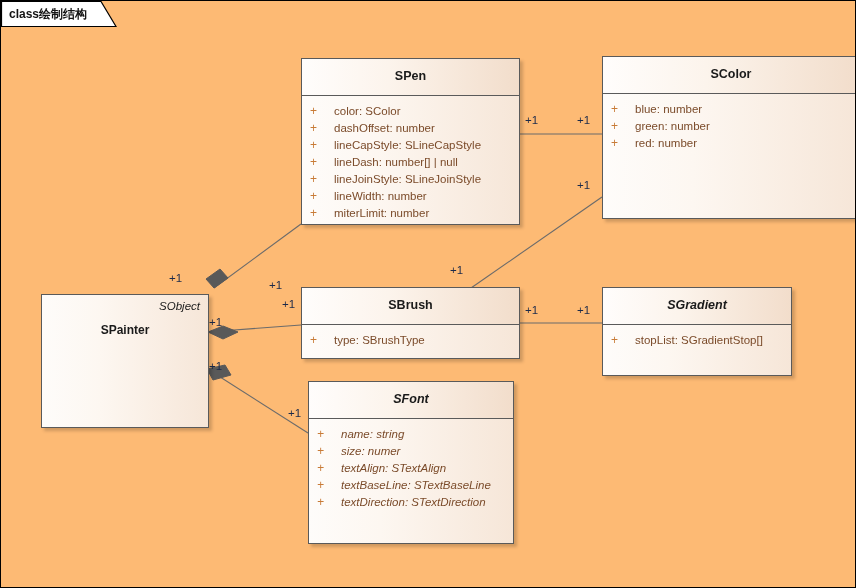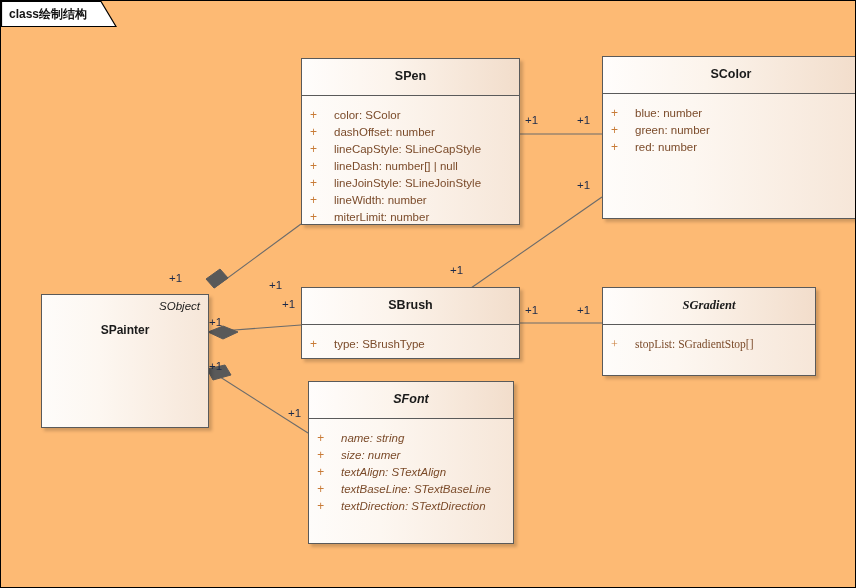--- a/index.html
+++ b/index.html
@@ -91,21 +91,21 @@
     font-size: 11.5px;
     font-style: italic;
     color: #1a1a1a;
   }
   .uml-body {
     padding: 7px 0 8px 0;
   }
   .attr-row {
     position: relative;
     height: 17px;
-    line-height: 25px;
+    line-height: 17px;
     padding-left: 8px;
     font-size: 11.5px;
     color: #8a5a3b;
     white-space: nowrap;
   }
   .attr-vis {
     display: inline-block;
     width: 24px;
     color: #c87b37;
     font-size: 12px;
@@ -213,21 +213,21 @@
 
   <div class="uml-class" style="left:300px; top:286px; width:219px; height:72px;">
     <div class="uml-header">
       <div class="uml-title">SBrush</div>
     </div>
     <div class="uml-body">
       <div class="attr-row"><span class="attr-vis">+</span><span class="attr-name">type: SBrushType</span></div>
     </div>
   </div>
 
-  <div class="uml-class" style="left:601px; top:286px; width:214px; height:89px;font-family:Liberation Serif, serif;">
+  <div class="uml-class" style="left:601px; top:286px; width:190px; height:89px;">
     <div class="uml-header">
       <div class="uml-title abstract">SGradient</div>
     </div>
     <div class="uml-body">
       <div class="attr-row"><span class="attr-vis">+</span><span class="attr-name">stopList: SGradientStop[]</span></div>
     </div>
   </div>
 
   <div class="uml-class" style="left:307px; top:380px; width:206px; height:163px;font-style:italic;">
     <div class="uml-header">

